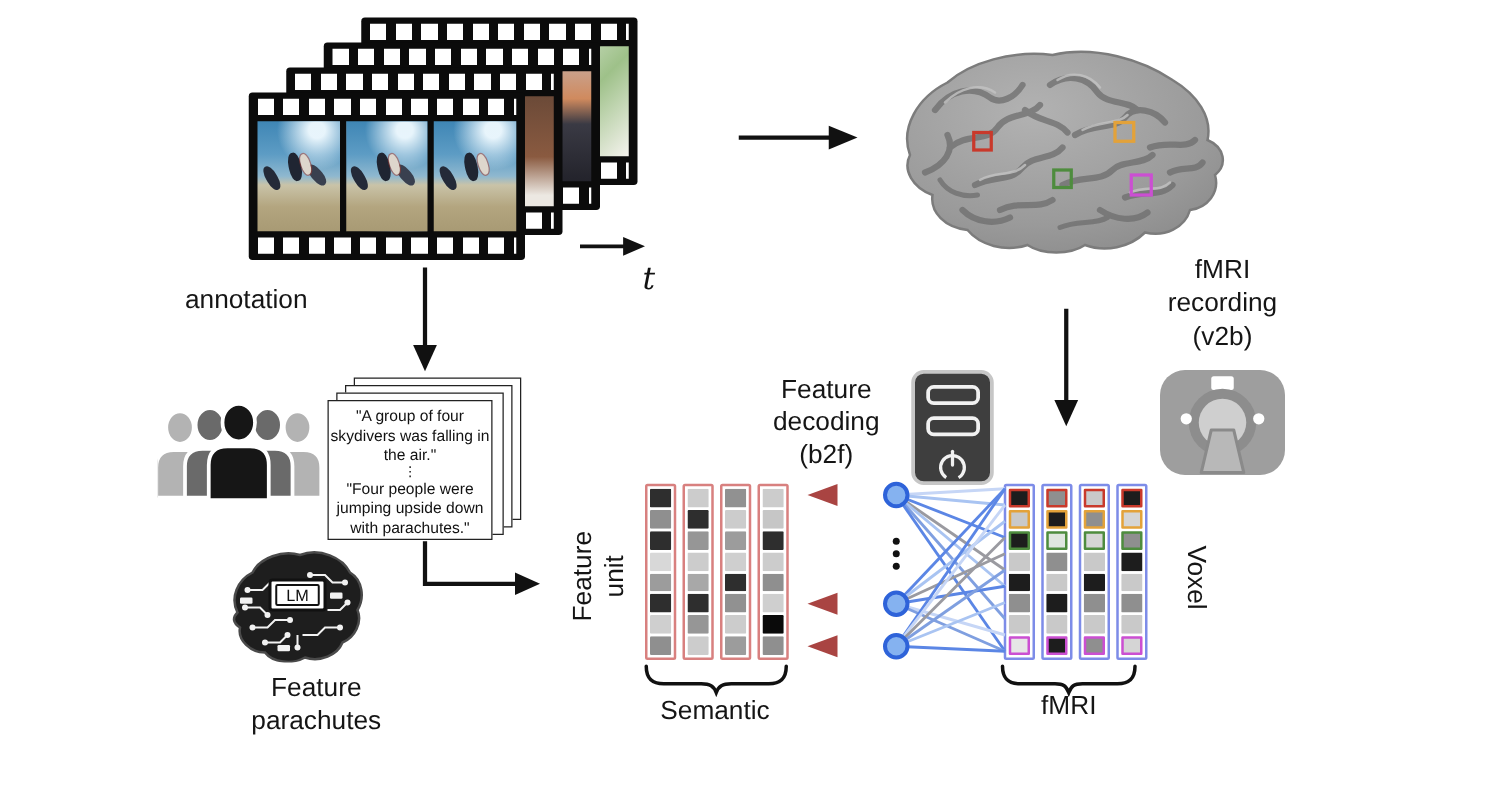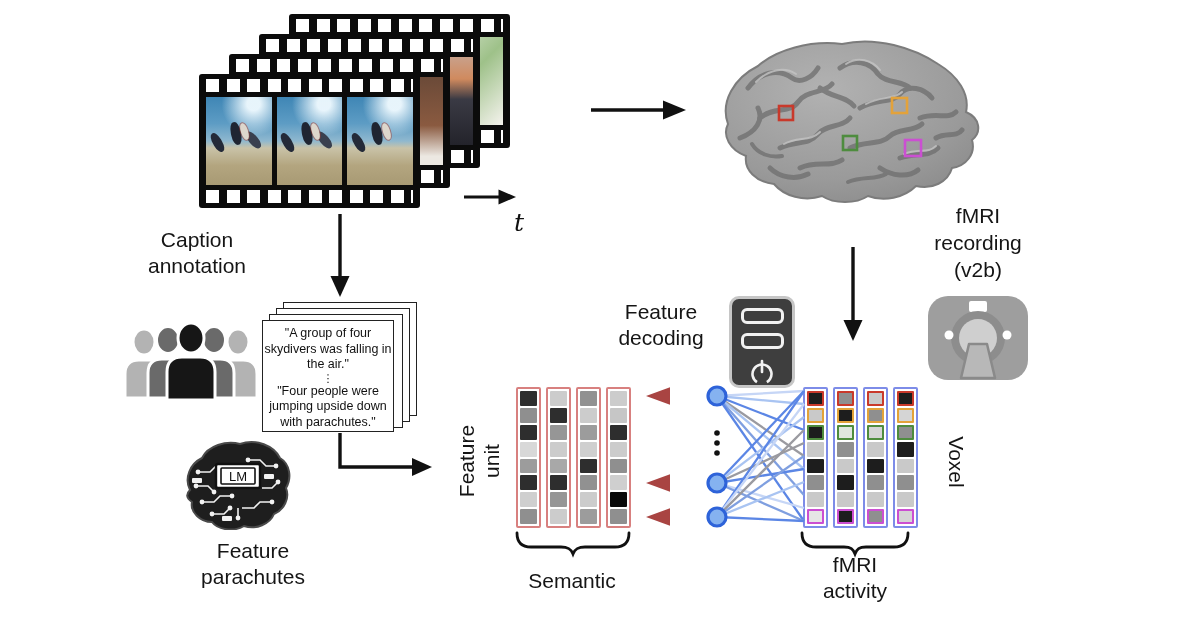--- a/index.html
+++ b/index.html
@@ -82,54 +82,53 @@
         <div class="diver d2"></div>
         <div class="diver dw"></div>
       </div>
     </div>
     <div class="sprk"></div>
   </div>
 
   <div class="abs" style="left:504px;top:208px;width:30px;text-align:center;font-family:'DejaVu Serif',serif;font-style:italic;font-size:25px;">t</div>
 
   <div class="lbl" style="left:92px;top:227px;width:210px;">
-    <div class="ln">Caption</div>
     <div class="ln">annotation</div>
   </div>
 
   <div class="lbl" style="left:153px;top:538px;width:200px;">
     <div class="ln">Feature</div>
     <div class="ln">parachutes</div>
   </div>
 
   <div class="lbl" style="left:591px;top:299px;width:140px;">
     <div class="ln">Feature</div>
     <div class="ln">decoding</div>
+    <div class="ln">(b2f)</div>
   </div>
 
   <div class="lbl" style="left:893px;top:202px;width:170px;line-height:27px;">
     <div class="ln">fMRI</div>
     <div class="ln">recording</div>
     <div class="ln">(v2b)</div>
   </div>
 
   <div class="lbl" style="left:413px;top:432px;width:140px;height:58px;transform:rotate(-90deg);line-height:25px;">
     <div class="ln">Feature</div>
     <div class="ln">unit</div>
   </div>
 
   <div class="lbl" style="left:906px;top:449px;width:100px;transform:rotate(90deg);">Voxel</div>
 
-  <div class="lbl" style="left:492px;top:568px;width:160px;">
+  <div class="lbl" style="left:492px;top:556px;width:160px;">
     <div class="ln">Semantic</div>
   </div>
 
   <div class="lbl" style="left:775px;top:552px;width:160px;">
     <div class="ln">fMRI</div>
-    <div class="ln">activity</div>
   </div>
 
   <svg class="abs" style="left:126px;top:320px;" width="130" height="82" viewBox="0 0 130 82">
     <g stroke="#fff" stroke-width="3">
       <ellipse cx="18" cy="22" rx="11" ry="13" fill="#b3b3b3"></ellipse>
       <path d="M-1,78 L-1,54 Q-1,40 13,40 L23,40 Q37,40 37,54 L37,78 Z" fill="#b3b3b3"></path>
       <ellipse cx="112" cy="22" rx="11" ry="13" fill="#b3b3b3"></ellipse>
       <path d="M93,78 L93,54 Q93,40 107,40 L117,40 Q131,40 131,54 L131,78 Z" fill="#b3b3b3"></path>
       <ellipse cx="42" cy="20" rx="11.5" ry="13.5" fill="#6a6a6a"></ellipse>
       <path d="M22,78 L22,53 Q22,39 36,39 L48,39 Q62,39 62,53 L62,78 Z" fill="#6a6a6a"></path>

